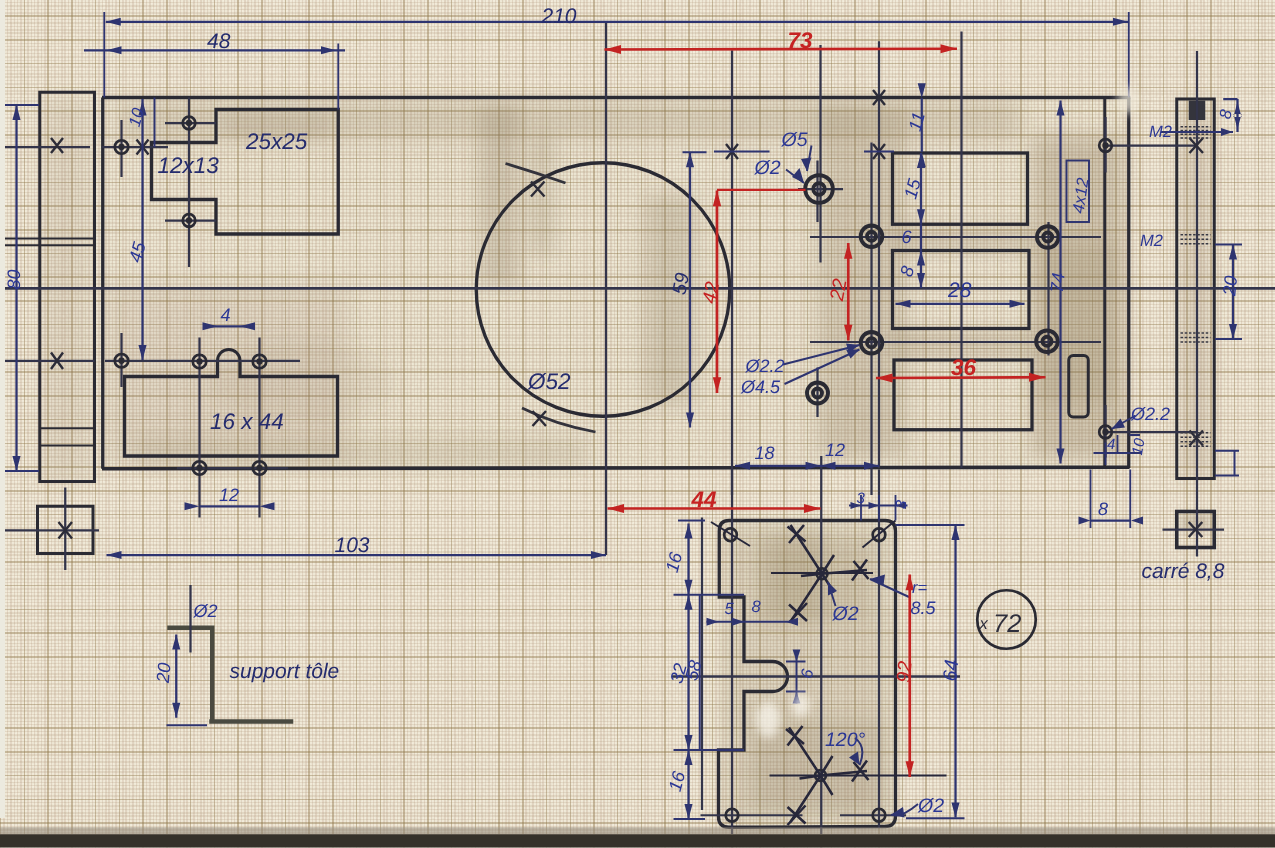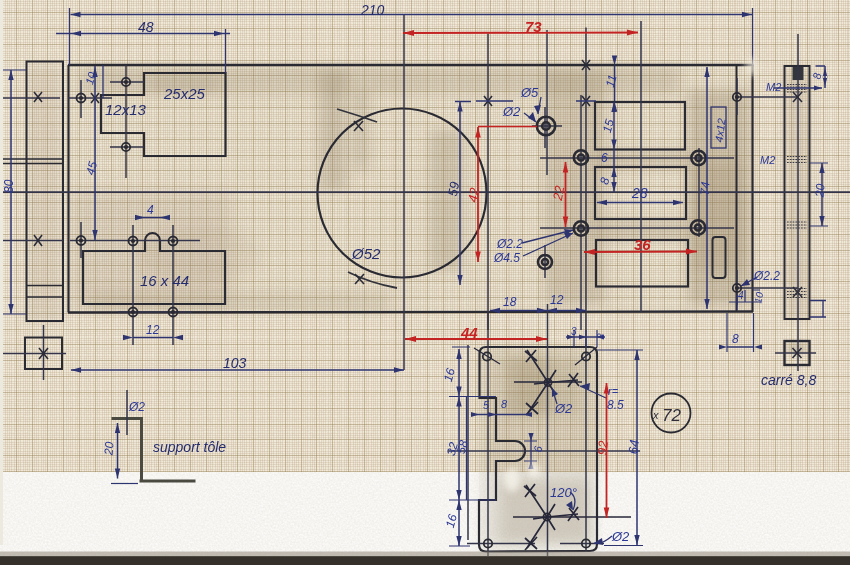--- a/index.html
+++ b/index.html
@@ -1,17 +1,17 @@
 <!DOCTYPE html>
 <html><head>
 <meta charset="utf-8">
 <style>
 html,body{margin:0;padding:0;}
 body{width:850px;height:565px;overflow:hidden;font-family:"Liberation Sans",sans-serif;}
-#paper{position:relative;width:850px;height:472px;
+#paper{position:relative;width:850px;height:565px;
 background:
  repeating-linear-gradient(90deg, rgba(135,112,62,.32) 0 1px, transparent 1px 15.82px),
  repeating-linear-gradient(0deg, rgba(135,112,62,.32) 0 1px, transparent 1px 15.82px),
  repeating-linear-gradient(90deg, rgba(175,138,115,.21) 0 1px, transparent 1px 2.26px),
  repeating-linear-gradient(0deg, rgba(168,143,112,.20) 0 1px, transparent 1px 2.26px),
  #f7f1e1;
 text-align: right;
 }
 svg{position:absolute;left:0;top:0;}
 .lbl{font-family:"Liberation Sans",sans-serif;font-style:italic;fill:#2b3795;}

